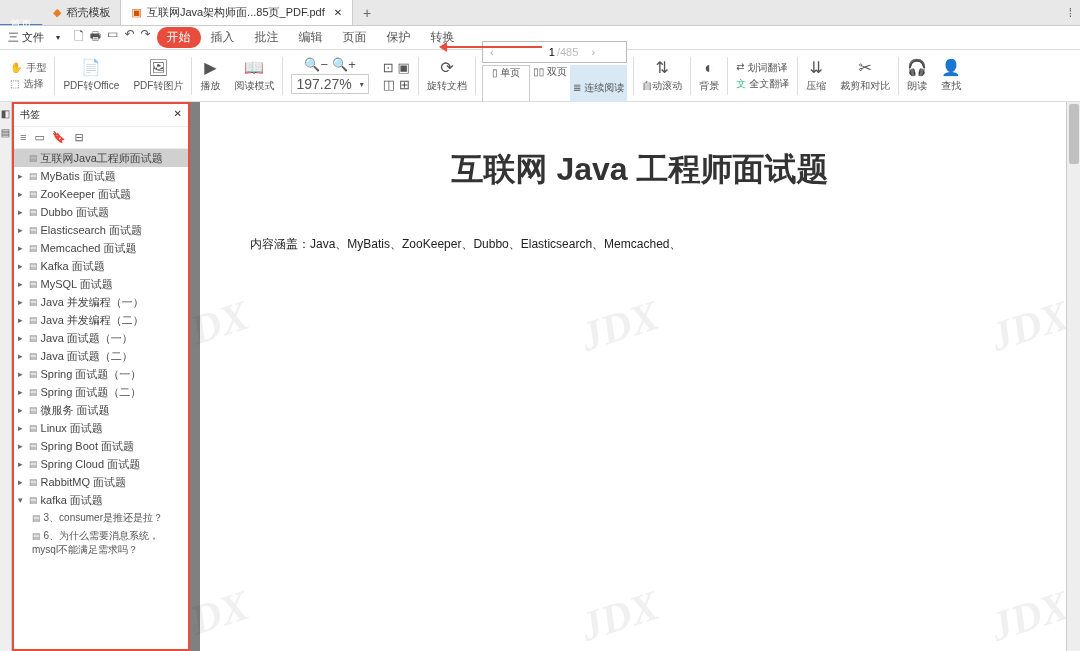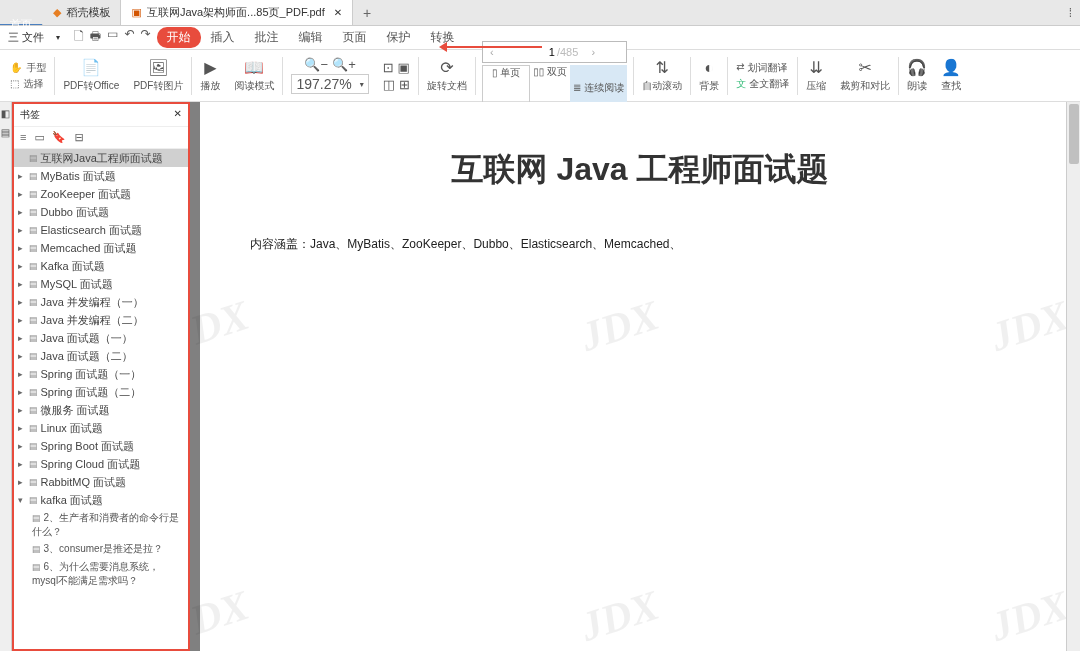--- a/index.html
+++ b/index.html
@@ -309,21 +309,20 @@
         <div class="bm-item">
           <span class="arrow">▸</span>
           <span class="doc">▤</span>
           <span>RabbitMQ 面试题</span>
         </div>
         <div class="bm-item">
           <span class="arrow">▾</span>
           <span class="doc">▤</span>
           <span>kafka 面试题</span>
         </div>
-        <div class="bm-sub"><span class="doc">▤</span>2、生产者和消费者的命令行是什么？</div>
         <div class="bm-sub"><span class="doc">▤</span>3、consumer是推还是拉？</div>
         <div class="bm-sub"><span class="doc">▤</span>6、为什么需要消息系统，mysql不能满足需求吗？</div>
       </div>
   </div>
   <div class="page-area">
     <div class="page">
       <h1>互联网 Java 工程师面试题</h1>
       <p>内容涵盖：Java、MyBatis、ZooKeeper、Dubbo、Elasticsearch、Memcached、</p>
       <div class="watermark" style="left:-30px;top:200px">JDX</div>
       <div class="watermark" style="left:380px;top:200px">JDX</div>

